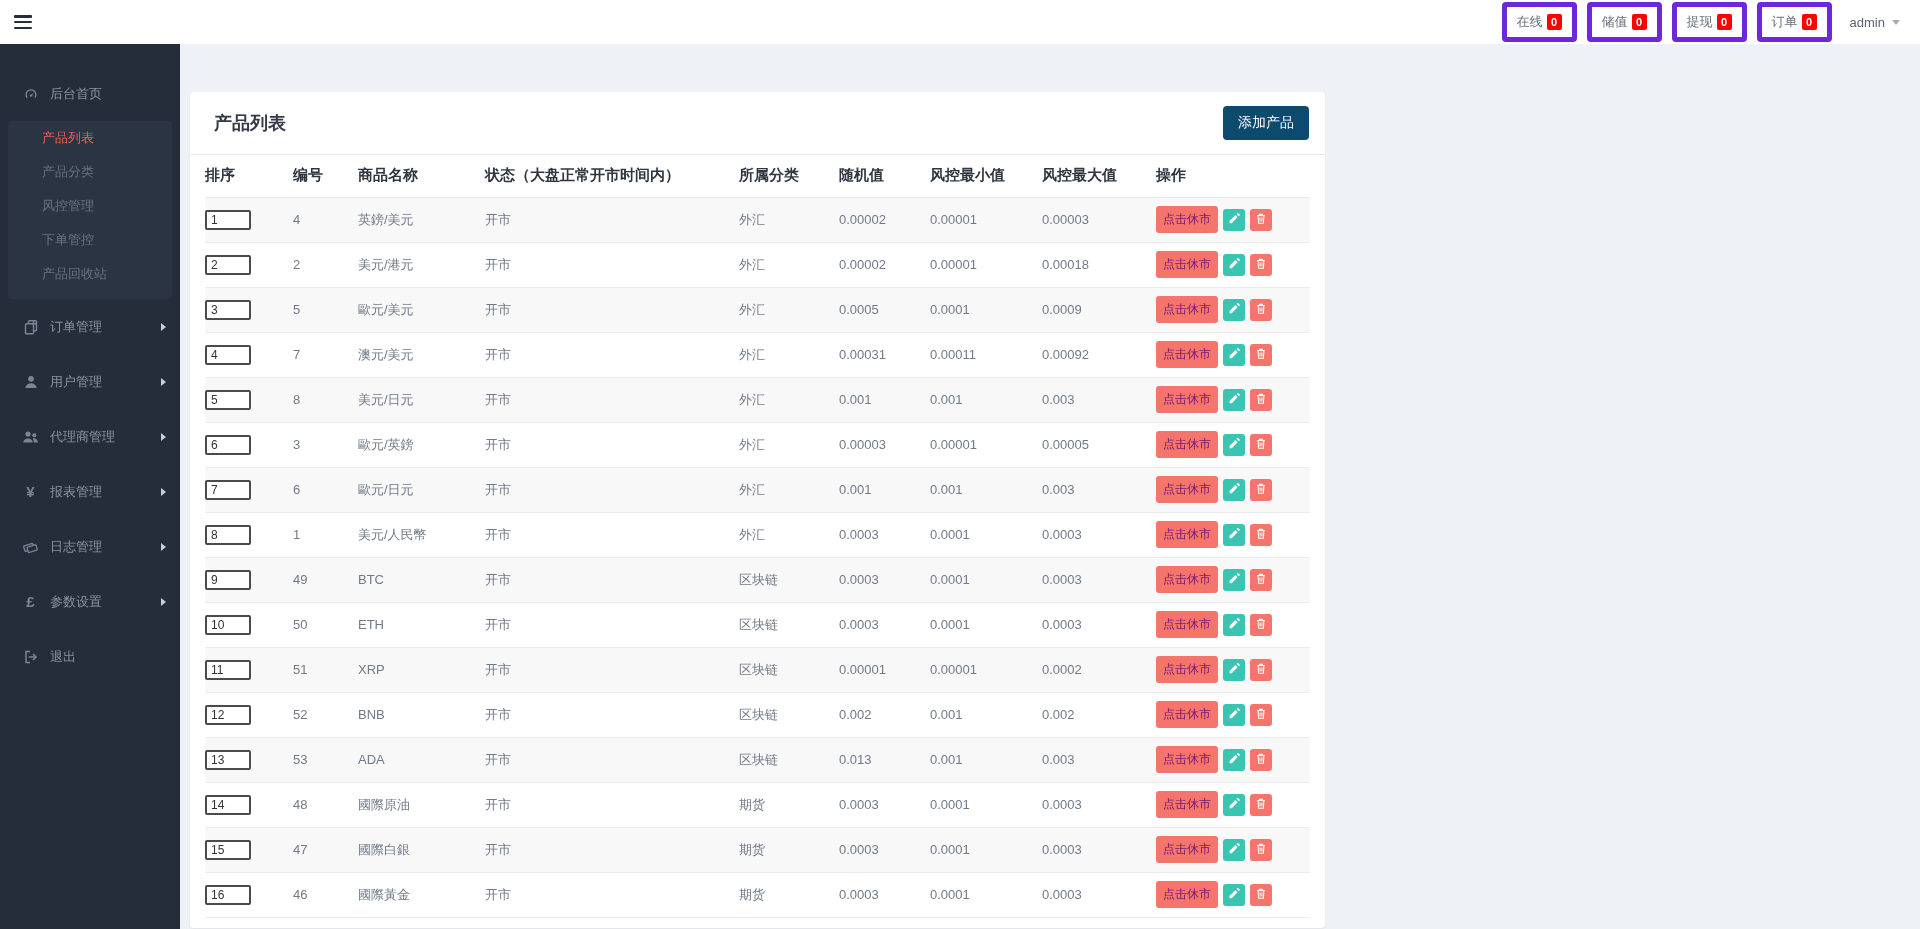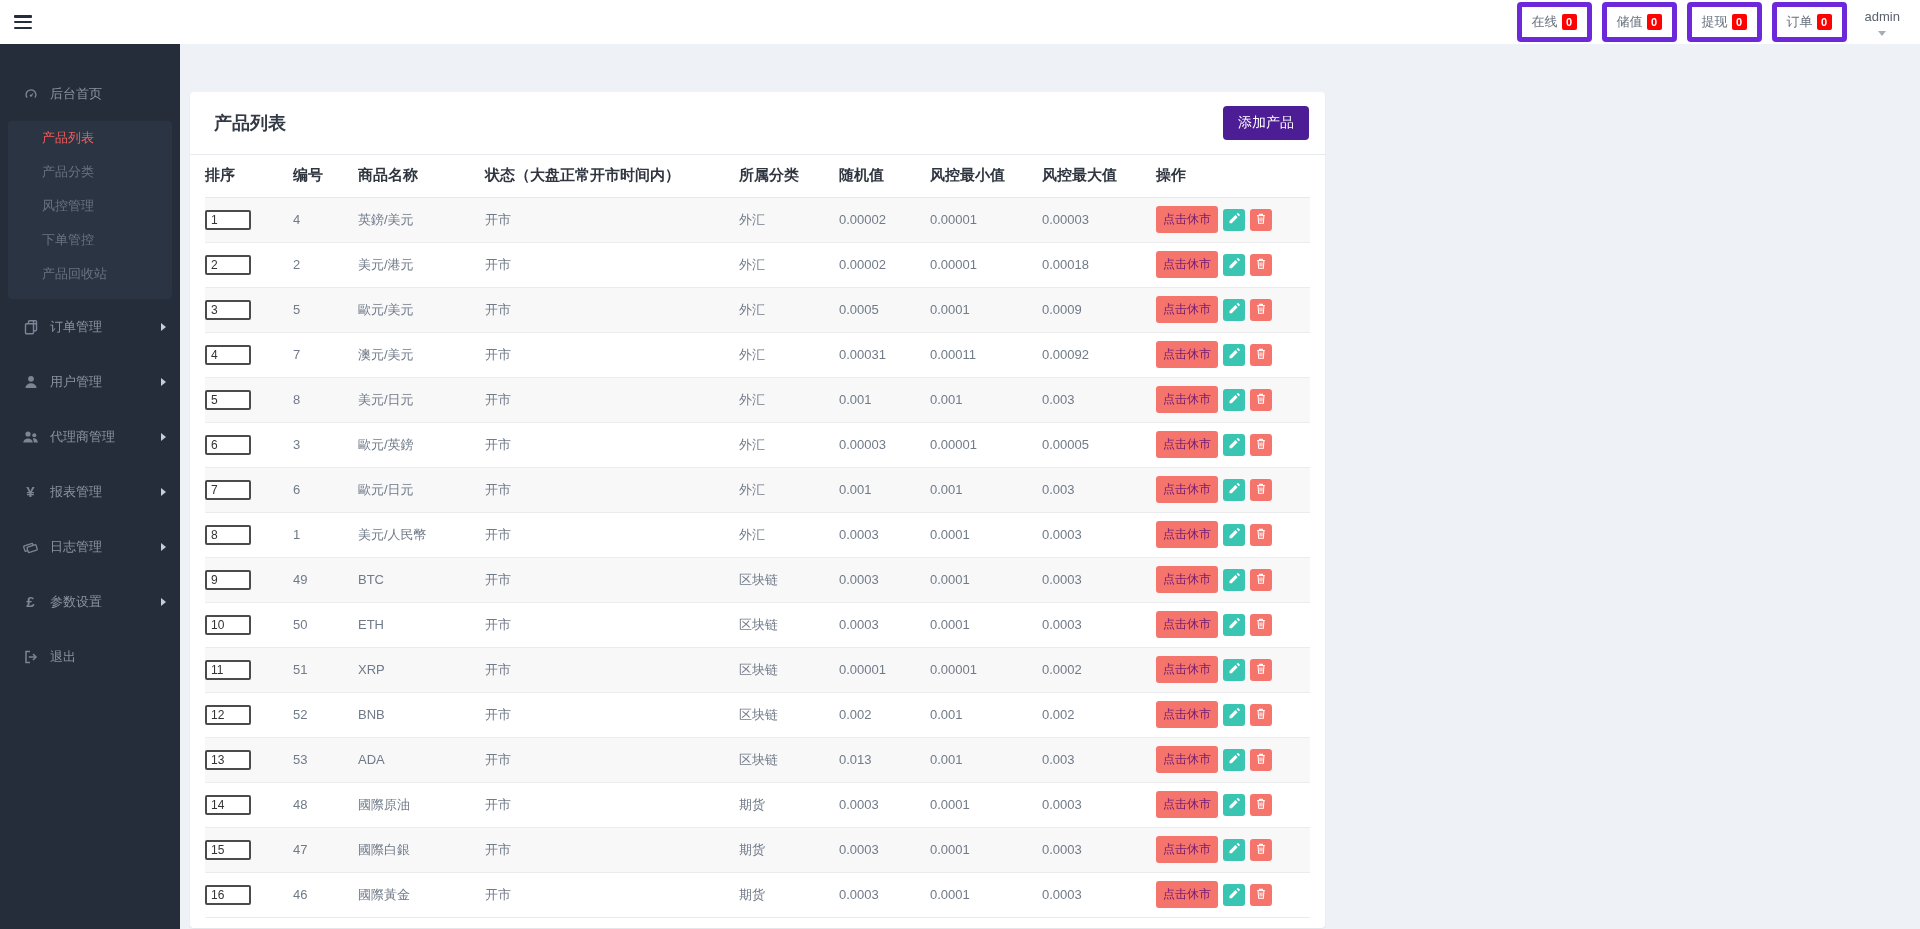--- a/index.html
+++ b/index.html
@@ -9,21 +9,21 @@
   
   .topbar { position:absolute; top:0; left:0; width:1920px; height:44px; background:#fff;
     display:flex; align-items:center; justify-content:space-between; padding:0 20px 0 14px; z-index:20; }
   .hamburger { width:18px; height:14px; display:flex; flex-direction:column; justify-content:space-between; cursor:pointer; }
   .hamburger span { display:block; height:2.5px; background:#252d3b; border-radius:1px; }
   .topbar-right { display:flex; align-items:center; gap:10px; }
   .stat-box { display:flex; align-items:center; gap:4px; border:5px solid #6d28d9; background:#fff;
     border-radius:4px; padding:6px 10px; font-size:13px; color:#66707d; cursor:pointer; }
   .stat-badge { background:#fe0100; color:#fff; font-size:11px; font-weight:bold; min-width:15px; height:16px;
     line-height:16px; text-align:center; border-radius:2px; padding:0 3px; }
-  .admin-menu { display:flex; align-items:center; gap:7px; font-size:13px; color:#5a6270; margin-left:8px; cursor:pointer;flex-direction:column; }
+  .admin-menu { display:flex; align-items:center; gap:7px; font-size:13px; color:#5a6270; margin-left:8px; cursor:pointer; }
   .caret-down { width:0; height:0; border-left:4px solid transparent; border-right:4px solid transparent;
     border-top:5px solid #a7adb6; }
 
   
   .sidebar { position:absolute; top:44px; left:0; bottom:0; width:180px; background:#252d3b; padding-top:22px; }
   .menu-item { height:55px; display:flex; align-items:center; padding:0 14px 0 22px;
     color:#8b93a1; font-size:13px; cursor:pointer; }
   .menu-item .mi-icon { width:17px; margin-right:11px; display:flex; justify-content:center; align-items:center;
     color:#7d8594; font-size:14px; font-weight:bold; }
   .menu-item .mi-label { flex:0 0 auto; }
@@ -35,21 +35,21 @@
   .menu-group.open > .menu-item .mi-icon { color:#e8504e; }
   .submenu-item { height:34px; line-height:34px; padding-left:34px; font-size:13px; color:#6a7280; cursor:pointer; }
   .submenu-item.active { color:#f25d5b; }
 
   
   .panel { position:absolute; left:190px; top:92px; width:1135px; height:836px; background:#fff;
     border-radius:4px; box-shadow:0 1px 2px rgba(31,45,61,.07); }
   .panel-head { height:63px; display:flex; align-items:center; justify-content:space-between;
     padding:0 16px 0 24px; border-bottom:1px solid #e7eaee; }
   .panel-title { font-size:18px; color:#333a45; }
-  .add-btn { background:#4c1d95; color:#fff; border:none; border-radius:4px; font-size:14px;
+  .add-btn { background:#0c4a6e; color:#fff; border:none; border-radius:4px; font-size:14px;
     padding:8px 15px; cursor:pointer; font-family:inherit;text-align:center; }
 
   table.grid { margin:0 15px; width:1105px; border-collapse:collapse; table-layout:fixed; font-size:13px; }
   table.grid th { text-align:left; font-weight:bold; color:#2f3640; height:42px; font-size:15px;
     border-bottom:1px solid #e5e8ec; }
   table.grid td { height:45px; color:#707a88; border-bottom:1px solid #ececee; }
   table.grid tbody tr:nth-child(odd) { background:#f8f8f9; }
   .sort-input { width:46px; height:20px; border:2px solid #4b4b4b; border-radius:2px; background:#fff;
     font-size:12px; color:#333; padding:0 4px; font-family:inherit; }
   .actions { display:flex; align-items:center; gap:5px; }

